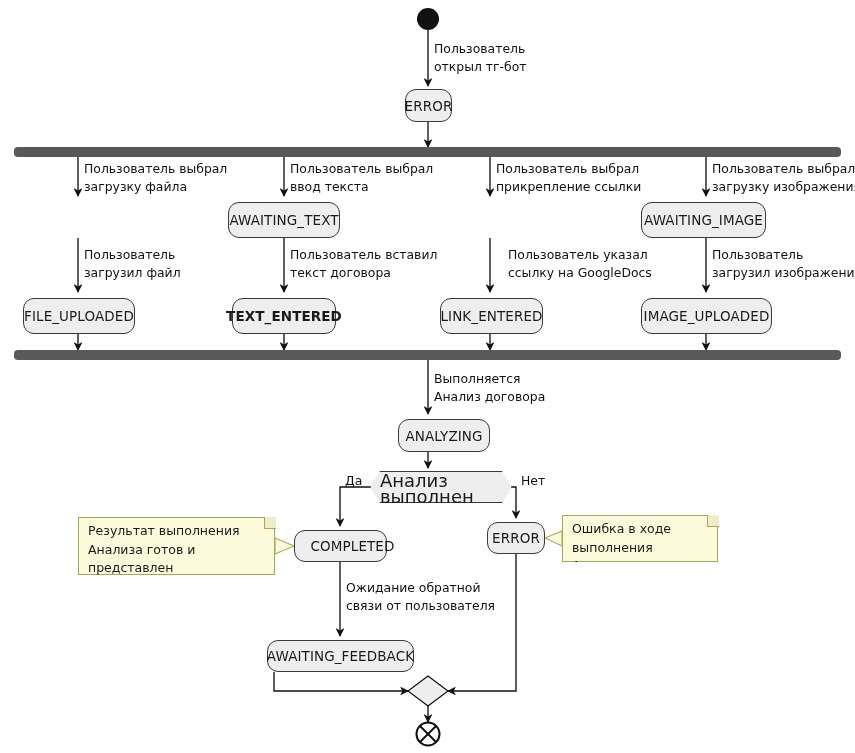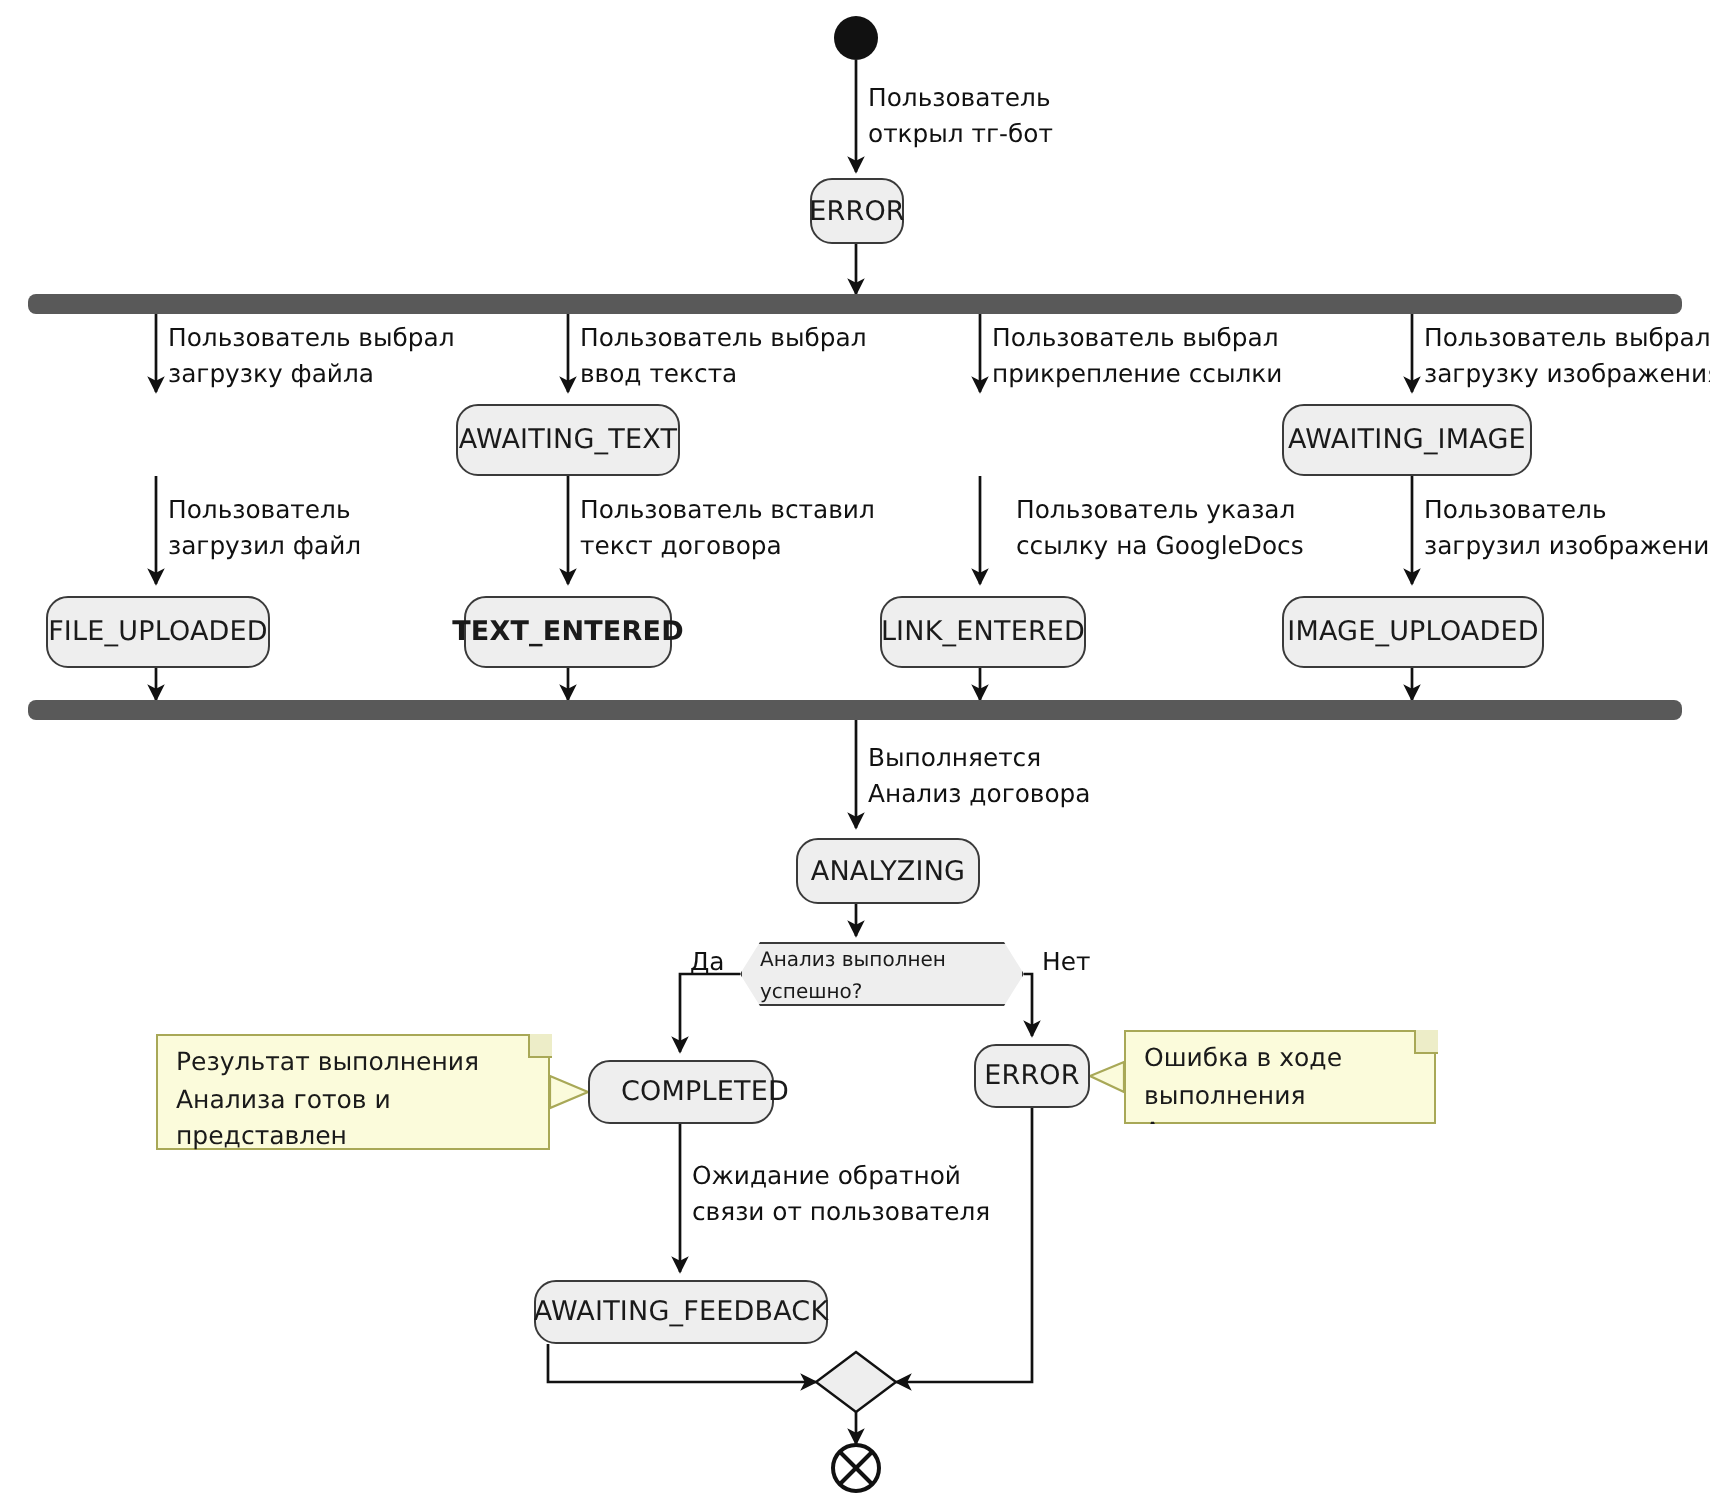--- a/index.html
+++ b/index.html
@@ -38,21 +38,21 @@
     color: #1a1a1a;
     white-space: nowrap;
     letter-spacing: 0.1px;
   }
   
   .decision {
     position: absolute;
     box-sizing: border-box;
     background: #EEEEEE;
     border: 1px solid #3A3A3A;
-    font-size: 10px;
+    font-size: 18px;
     color: #1a1a1a;
     line-height: 16px;
     padding: 1px 9px 0 9px;
     text-align: left;
     clip-path: polygon(10px 0, calc(100% - 10px) 0, 100% 50%, calc(100% - 10px) 100%, 10px 100%, 0 50%);
   }
   
   .note {
     position: absolute;
     box-sizing: border-box;

